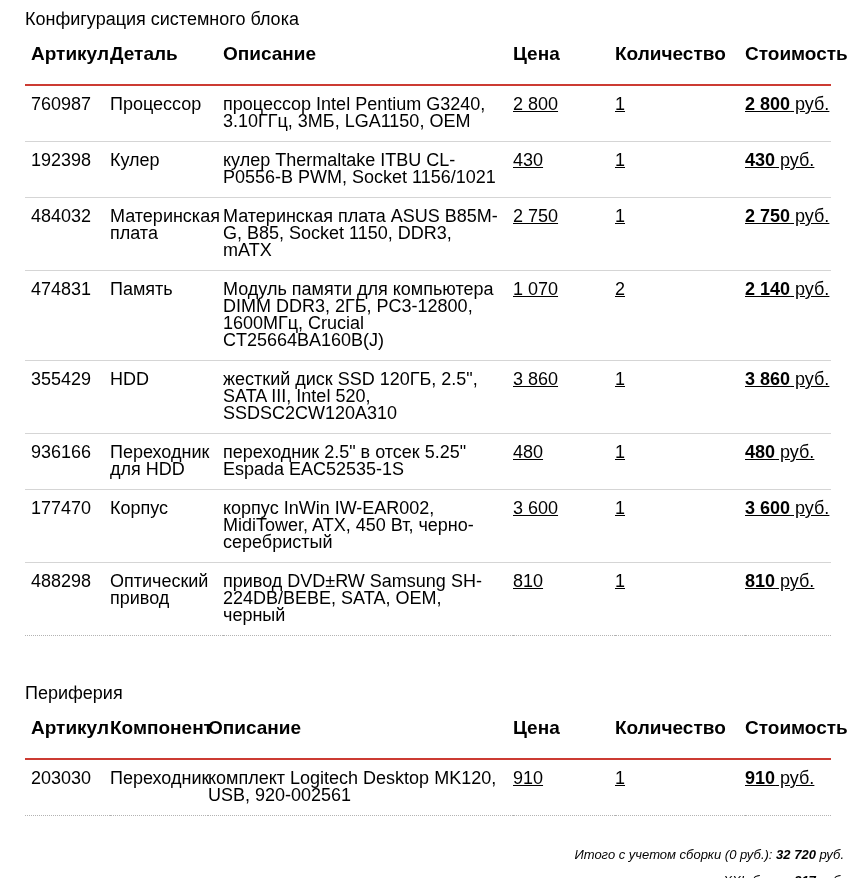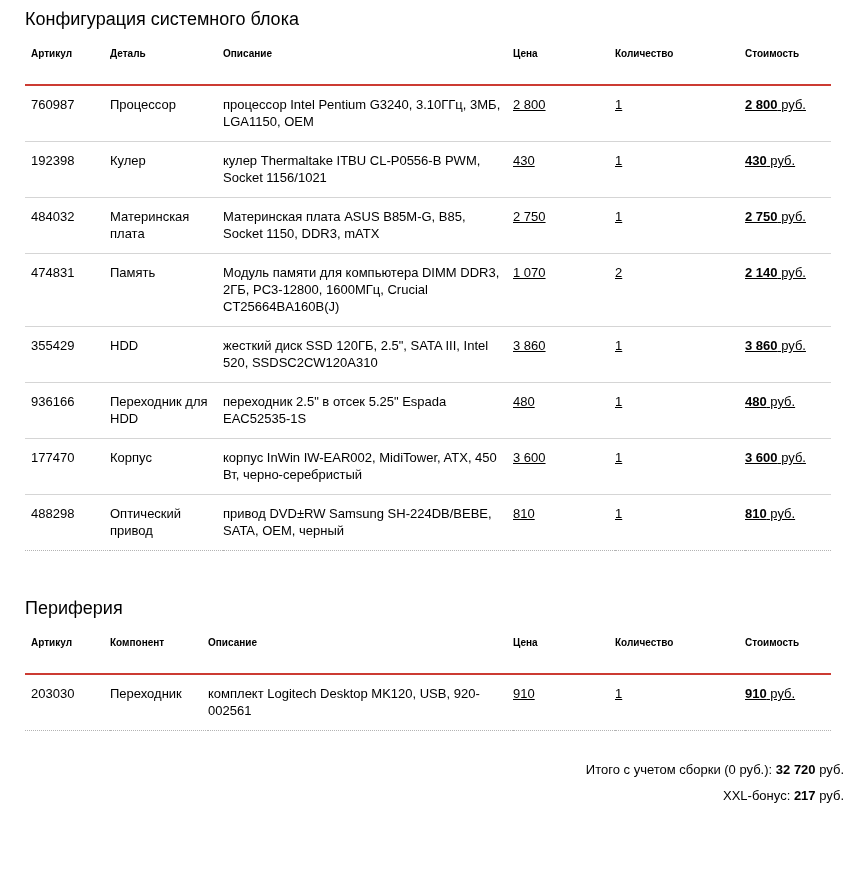--- a/index.html
+++ b/index.html
@@ -23,46 +23,46 @@
   section.block2 { margin-top: 46px; }
 
   table.items {
     border-collapse: collapse;
     table-layout: fixed;
     width: 806px;
     border-bottom: 1px dotted #b3b3b3;
   }
   table.items th {
     text-align: left;
-    font-size: 10px;
+    font-size: 19px;
     line-height: 16px;
     font-weight: bold;
     padding: 16px 12px 22px 0;
     border-bottom: 2px solid #cc3b33;
     white-space: nowrap;
   }
   table.items td {
     vertical-align: top;
-    font-size: 13px;
+    font-size: 18px;
     line-height: 17px;
     padding: 10px 12px 11px 0;
   }
   table.items tbody tr + tr td { border-top: 1px solid #d5d5d5; }
   table.items th:first-child,
   table.items td:first-child { padding-left: 6px; }
   .col-price, .col-qty, .col-cost { white-space: nowrap; text-decoration: underline; }
   .col-cost b { font-weight: bold; }
 
   .totals {
     margin-top: 30px;
     margin-right: -13px;
     text-align: right;
     font-size: 13px;
   }
-  .total-line { line-height: 17px; margin-bottom: 9px; }
+  .total-line { line-height: 17px; margin-bottom: 9px; font-style: italic; }
   .total-line b { font-weight: bold; }
 </style>
 </head>
 <body>
 
 <div class="page">
 
   <section class="block1">
     <h2 class="section-title">Конфигурация системного блока</h2>
     <table class="items">

